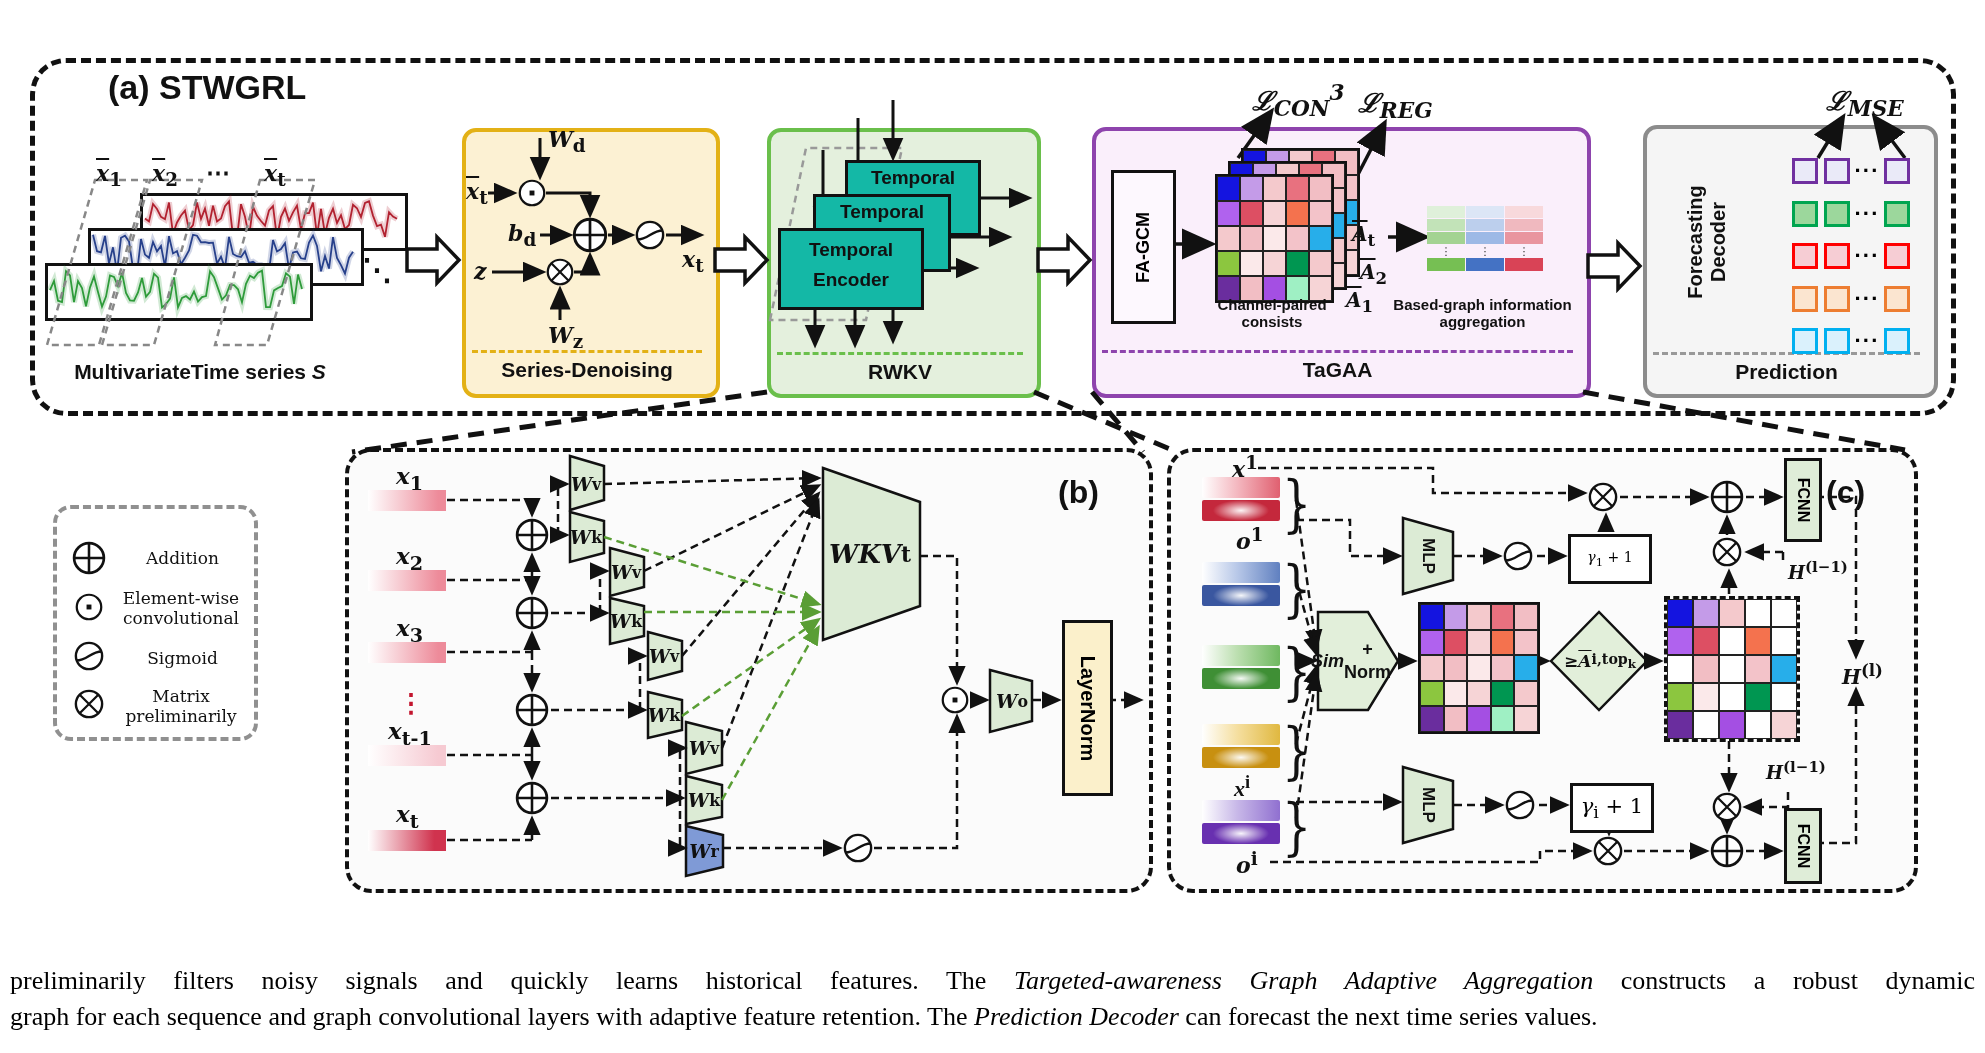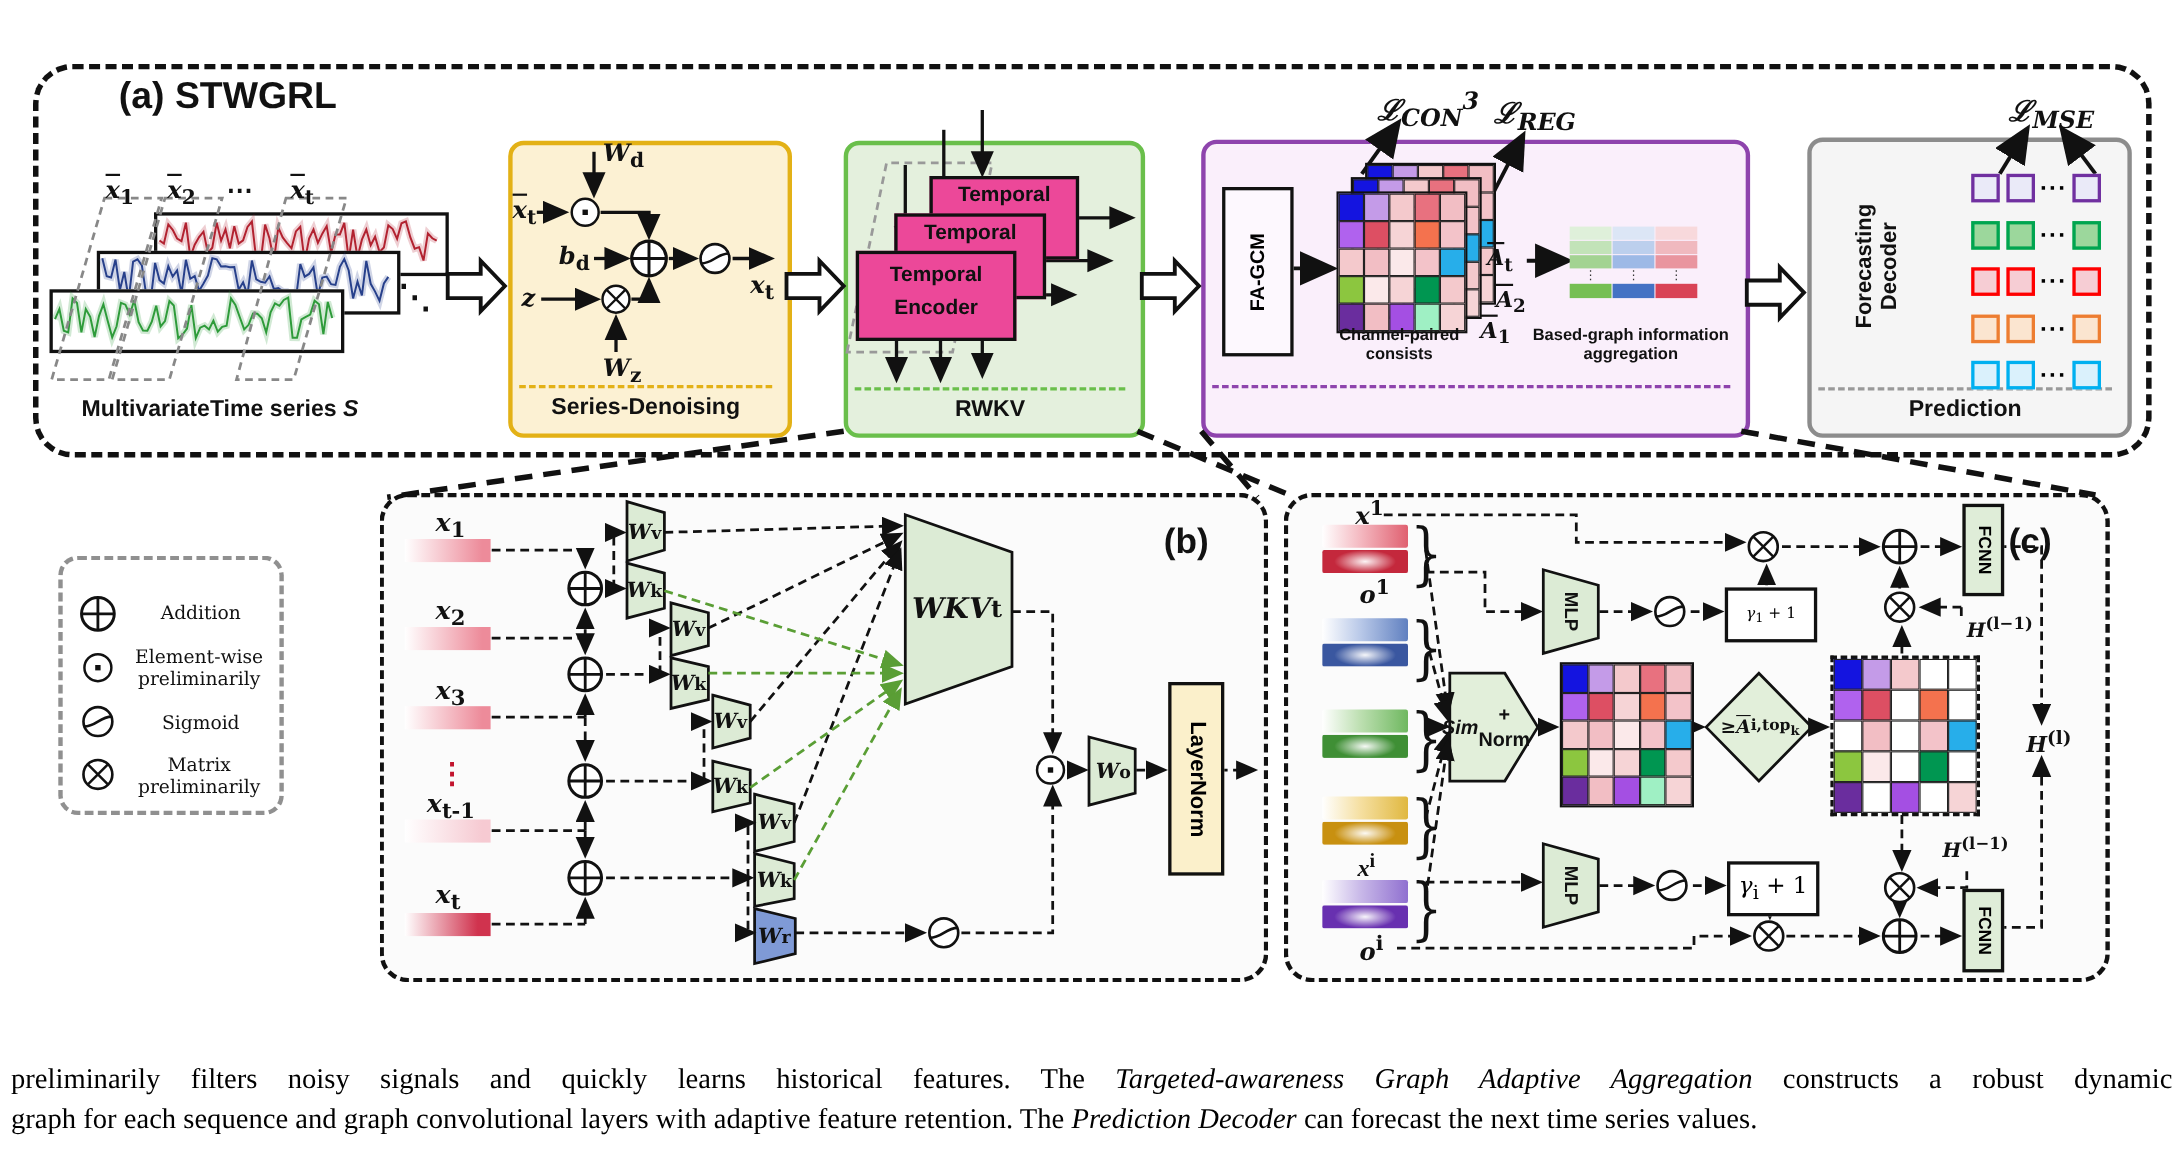--- a/index.html
+++ b/index.html
@@ -10,21 +10,21 @@
   .ser{font-family:"DejaVu Serif","Liberation Serif",serif;}
   .ov{text-decoration:overline;}
   .ctr{display:flex;align-items:center;justify-content:center;text-align:center;}
   
   .panel{position:absolute;border:5px dashed #111;border-radius:36px;background:#fff;}
   .subpanel{position:absolute;border:4px dashed #111;border-radius:26px;background:#FBFBFB;}
   
   .comp{position:absolute;border-radius:14px;border:4px solid;}
   .sep{position:absolute;border-top:3px dashed;left:10px;right:10px;}
   
-  .wbox{position:absolute;background:#ec4899;border:3px solid #111;}
+  .wbox{position:absolute;background:#14b8a6;border:3px solid #111;}
   .vtext{display:flex;align-items:center;justify-content:center;}
   
   .strip{position:absolute;background:#fff;border:3px solid #111;}
   .strip svg{position:absolute;left:0;top:0;}
   
   .grid{position:absolute;display:grid;border:2px solid #111;}
   .grid>div{border:1px solid #222;}
   .grid.dashedb{border:3px dashed #111;}
   
   .sqrow{display:flex;align-items:center;}
@@ -101,20 +101,21 @@
   <div class="wbox" style="left:813px;top:194px;width:132px;height:72px;z-index:7;">
     <div class="lb" style="left:0;right:0;top:4px;text-align:center;font-size:19px;font-weight:bold;">Temporal</div>
   </div>
   <div class="wbox" style="left:778px;top:228px;width:140px;height:76px;z-index:8;">
     <div class="lb" style="left:0;right:0;top:8px;text-align:center;font-size:19px;font-weight:bold;">Temporal</div>
     <div class="lb" style="left:0;right:0;top:38px;text-align:center;font-size:19px;font-weight:bold;">Encoder</div>
   </div>
 
   <div class="comp" style="left:1092px;top:127px;width:491px;height:263px;background:#FAEFFB;border-color:#8E44AD;"></div>
   <div class="sep" style="left:1102px;top:350px;width:471px;border-color:#8E44AD;"></div>
+  <div class="lb" style="left:1092px;top:358px;width:491px;text-align:center;font-size:21px;font-weight:bold;">TaGAA</div>
   <div class="gbox vtext" style="left:1111px;top:170px;width:59px;height:148px;background:#FDF8FE;z-index:6;">
     <span style="transform:rotate(-90deg);font-size:18px;font-weight:bold;white-space:nowrap;">FA-GCM</span>
   </div>
   <div class="lb ser" style="left:1252px;top:80px;font-size:26px;font-weight:bold;font-style:italic;">ℒ<sub>CON</sub><sup>3</sup></div>
   <div class="lb ser" style="left:1358px;top:84px;font-size:26px;font-weight:bold;font-style:italic;">ℒ<sub>REG</sub></div>
 
   <div class="grid" style="left: 1241px; top: 148px; z-index: 6; grid-template-columns: repeat(5, 23px);">
       <div style="height: 23px; background: rgb(20, 20, 224);"></div>
       <div style="height: 23px; background: rgb(196, 155, 232);"></div>
       <div style="height: 23px; background: rgb(244, 201, 204);"></div>
@@ -268,21 +269,21 @@
         <div class="sq" style="border-color: rgb(0, 176, 240); background: rgb(218, 241, 252);"></div>
         <div class="sq" style="border-color: rgb(0, 176, 240); background: rgb(218, 241, 252); margin-left: 6px;"></div>
         <span class="sqdots">···</span>
         <div class="sq" style="border-color: rgb(0, 176, 240); background: rgb(218, 241, 252);"></div>
       </div>
     </div>
 
   <div class="abs" style="left:53px;top:505px;width:197px;height:228px;border:4px dashed #909090;border-radius:18px;background:#fff;"></div>
   <div class="lb ser" style="left:120px;top:548px;width:125px;text-align:center;font-size:17px;">Addition</div>
   <div class="lb ser" style="left:116px;top:588px;width:130px;text-align:center;font-size:17px;white-space:pre-line;">Element-wise
-preliminarily</div>
+convolutional</div>
   <div class="lb ser" style="left:120px;top:648px;width:125px;text-align:center;font-size:17px;">Sigmoid</div>
   <div class="lb ser" style="left:116px;top:686px;width:130px;text-align:center;font-size:17px;white-space:pre-line;">Matrix
 preliminarily</div>
 
   <div class="subpanel" style="left:345px;top:448px;width:800px;height:437px;"></div>
   <div class="lb" style="left:1058px;top:474px;font-size:32px;font-weight:bold;">(b)</div>
 
   <div class="bbar" style="left:368px;top:490px;background:linear-gradient(90deg,#fff,#ED8B9A 90%);"></div>
   <div class="bbar" style="left:368px;top:570px;background:linear-gradient(90deg,#fff,#ED8B9A 90%);"></div>
   <div class="bbar" style="left:368px;top:642px;background:linear-gradient(90deg,#fff,#ED8B9A 90%);"></div>

